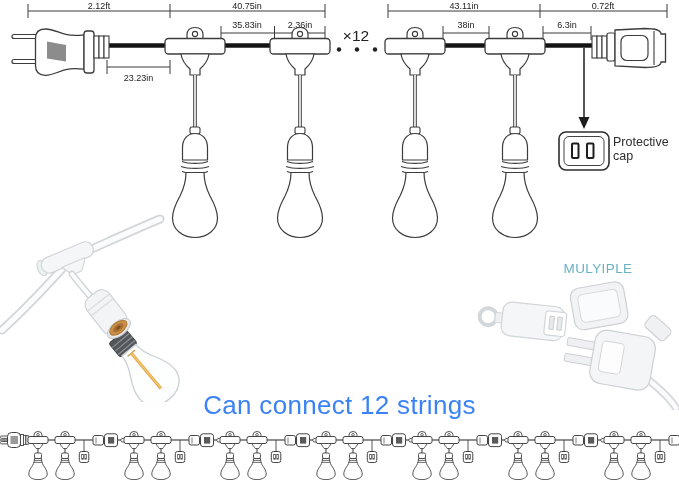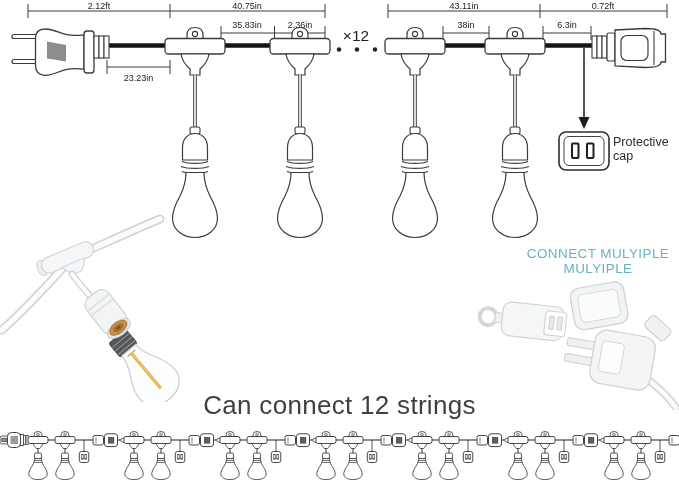--- a/index.html
+++ b/index.html
@@ -4,21 +4,21 @@
 <style>
   html,body{margin:0;padding:0;background:#fff;}
   .stage{position:relative;width:679px;height:480px;background:#ffffff;overflow:hidden;
          font-family:"Liberation Sans",sans-serif;}
   .abs{position:absolute;}
   svg{display:block;}
   .dim{font-family:"Liberation Sans",sans-serif;font-size:9px;fill:#1c1c1c;}
   .mult{font-family:"Liberation Sans",sans-serif;font-size:15.5px;fill:#222;}
   .capnote{font-size:12.5px;line-height:1.08;color:#2c2c2c;}
   .connect-title{font-size:13.5px;line-height:1.12;color:#69b2c6;text-align:center;letter-spacing:.4px;}
-  .caption{font-size:26px;color:#404040;text-align:center;letter-spacing:.3px;}
+  .caption{font-size:26px;color:#3b82f6;text-align:center;letter-spacing:.3px;}
 </style>
 </head>
 <body>
 
 <div class="stage">
 
   <svg class="abs" style="left:0;top:0" width="679" height="245" viewBox="0 0 679 245">
     <defs>
       <g id="sym-hanger-bulb">
         <path d="M-8,41 L-8,35 Q-8,27.5 0,27.5 Q8,27.5 8,35 L8,41" fill="#fff" stroke="#3c3c3c" stroke-width="1.2"></path>
@@ -135,21 +135,21 @@
       <rect x="92" y="78" width="28" height="44" rx="9" fill="#f2f4f5" stroke="#cfd4d7" stroke-width="1.2"></rect>
       <path d="M92,88 H120 M92,94 H120" stroke="#dde1e3" stroke-width="1.5" fill="none"></path>
       <ellipse cx="106" cy="121" rx="13.5" ry="7" fill="#e6e9ea" stroke="#c8cdd1" stroke-width="1.1"></ellipse>
       <ellipse cx="106" cy="120" rx="10" ry="5.4" fill="#c98f4a" stroke="#b27a35" stroke-width="1"></ellipse>
       <ellipse cx="106" cy="120" rx="6" ry="3.2" fill="#a86f2e"></ellipse>
       <ellipse cx="106" cy="120" rx="2.6" ry="1.4" fill="#7d521f"></ellipse>
     </g>
   </svg>
 
   <div class="abs connect-title" style="left:498px;top:246px;width:200px;">
-    <span>CONNECT MULYIPLE</span><br>
+    <br>
     <span>MULYIPLE</span>
   </div>
 
   <svg class="abs" style="left:460px;top:275px" width="219" height="135" viewBox="0 0 219 135">
 
     <g transform="rotate(6 60 45)">
       <circle cx="28" cy="45" r="8.5" fill="none" stroke="#d3d7da" stroke-width="4"></circle>
       <rect x="35" y="40" width="9" height="10" fill="#eef0f2" stroke="#d3d7da" stroke-width="1"></rect>
       <rect x="42" y="28" width="62" height="34" rx="9" fill="#f4f6f7" stroke="#d0d5d8" stroke-width="1.2"></rect>
       <rect x="85" y="33" width="21" height="24" rx="3" fill="#ffffff" stroke="#cfd4d7" stroke-width="1.1"></rect>

